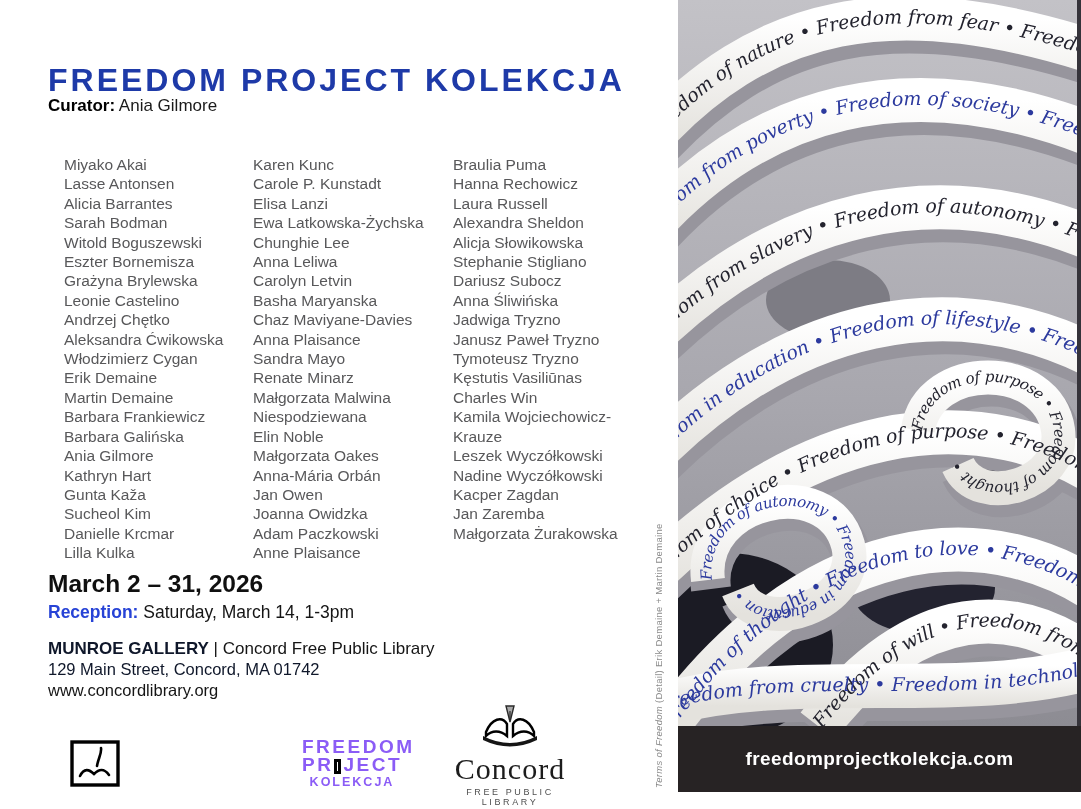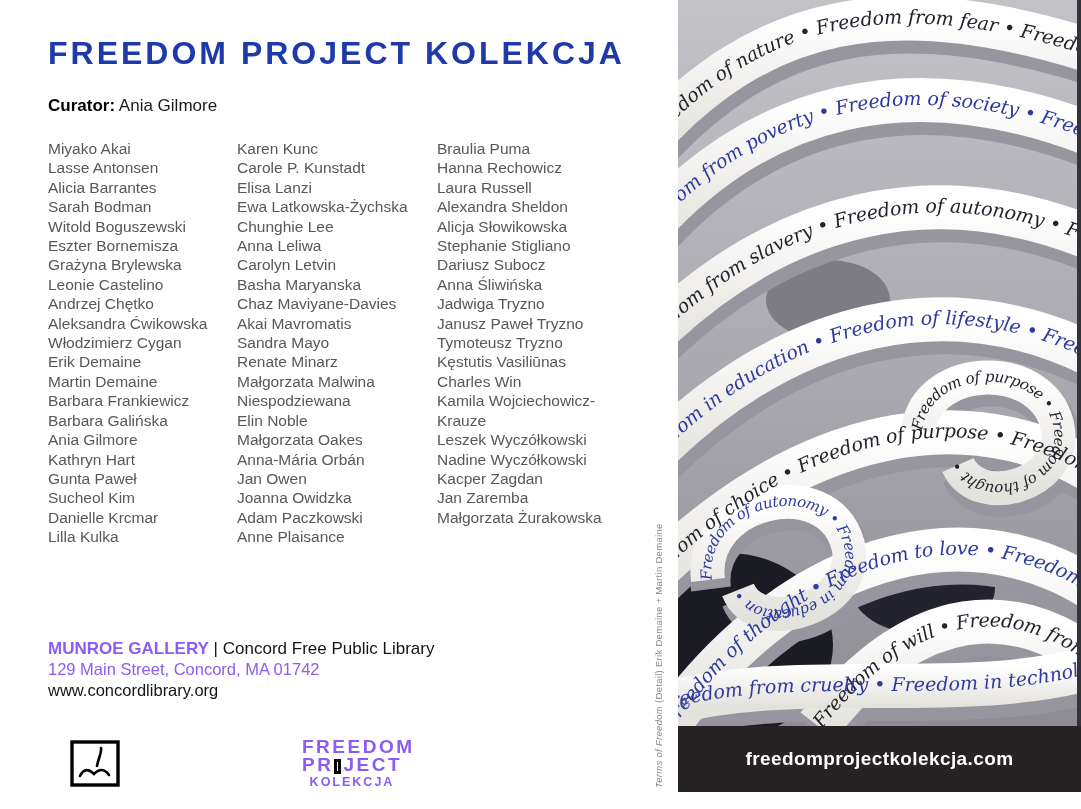--- a/index.html
+++ b/index.html
@@ -1,35 +1,35 @@
 <!DOCTYPE html>
 <html><head>
 <meta charset="utf-8">
 <style>
   html,body{margin:0;padding:0;background:#ffffff;}
   body{width:1081px;height:809px;overflow:hidden;position:relative;
        font-family:"Liberation Sans",sans-serif;-webkit-font-smoothing:antialiased;}
   .poster{position:absolute;inset:0;background:#ffffff;}
 
   
-  .title{position:absolute;left:48px;top:35px;margin:0;
+  .title{position:absolute;left:48px;top:62px;margin:0;
          font-size:32px;font-weight:800;letter-spacing:3px;color:#1e3aa8;white-space:nowrap;}
   .curator{position:absolute;left:48px;top:96px;margin:0;font-size:17px;color:#1a1a1a;}
   .curator .lbl{font-weight:bold;color:#000;}
 
-  ul.col{position:absolute;top:139px;margin:0;padding:0;list-style:none;
+  ul.col{position:absolute;top:139px;margin:16px;padding:0;list-style:none;
          font-size:15.5px;line-height:19.4px;color:#58585a;}
   #col1{left:48px;} #col2{left:237px;} #col3{left:437px;}
 
   .dates{position:absolute;left:48px;top:570px;margin:0;font-size:24.5px;font-weight:800;color:#101010;white-space:nowrap;}
   .reception{position:absolute;left:48px;top:602px;margin:0;font-size:17.5px;color:#151515;white-space:nowrap;}
   .reception .lbl{font-weight:bold;color:#2743d6;}
   .venue{position:absolute;left:48px;top:639px;margin:0;font-size:17px;color:#151515;white-space:nowrap;}
-  .venue .vname{font-weight:bold;color:#8b5cf6;}
-  .addr{position:absolute;left:48px;top:660px;margin:0;font-size:16.5px;color:#8b5cf6;}
+  .venue .vname{font-weight:bold;color:#0f172a;}
+  .addr{position:absolute;left:48px;top:660px;margin:0;font-size:16.5px;color:#0f172a;}
   .site{position:absolute;left:48px;top:681px;margin:0;font-size:16.5px;color:#151515;}
 
   
   .museum-icon{position:absolute;left:70px;top:740px;}
   .museum-text{position:absolute;left:133px;top:748px;font-size:13px;font-weight:800;
                letter-spacing:0.8px;line-height:13.5px;color:#000;}
   .fpk-logo{position:absolute;left:302px;top:738px;color:#8b5cf6;font-weight:700;width:100px;}
   .fpk-l1{font-size:19px;letter-spacing:2.5px;line-height:18px;}
   .fpk-l2{font-size:19px;letter-spacing:2.5px;line-height:18px;display:flex;align-items:flex-end;}
   .sq-o{display:inline-block;width:15px;height:9px;border:3.5px solid #000;margin:0 2px 0 1px;}
@@ -72,36 +72,36 @@
       <li>Leonie Castelino</li>
       <li>Andrzej Chętko</li>
       <li>Aleksandra Ćwikowska</li>
       <li>Włodzimierz Cygan</li>
       <li>Erik Demaine</li>
       <li>Martin Demaine</li>
       <li>Barbara Frankiewicz</li>
       <li>Barbara Galińska</li>
       <li>Ania Gilmore</li>
       <li>Kathryn Hart</li>
-      <li>Gunta Paweł</li>
+      <li>Gunta Kaža</li>
       <li>Sucheol Kim</li>
       <li>Danielle Krcmar</li>
       <li>Lilla Kulka</li>
     </ul>
   <ul class="col" id="col2">
       <li>Karen Kunc</li>
       <li>Carole P. Kunstadt</li>
       <li>Elisa Lanzi</li>
       <li>Ewa Latkowska-Żychska</li>
       <li>Chunghie Lee</li>
       <li>Anna Leliwa</li>
       <li>Carolyn Letvin</li>
       <li>Basha Maryanska</li>
       <li>Chaz Maviyane-Davies</li>
-      <li>Akai Mavromatis</li>
+      <li>Anna Plaisance</li>
       <li>Sandra Mayo</li>
       <li>Renate Minarz</li>
       <li>Małgorzata Malwina</li>
       <li>Niespodziewana</li>
       <li>Elin Noble</li>
       <li>Małgorzata Oakes</li>
       <li>Anna-Mária Orbán</li>
       <li>Jan Owen</li>
       <li>Joanna Owidzka</li>
       <li>Adam Paczkowski</li>
@@ -123,21 +123,24 @@
       <li>Charles Win</li>
       <li>Kamila Wojciechowicz-</li>
       <li>Krauze</li>
       <li>Leszek Wyczółkowski</li>
       <li>Nadine Wyczółkowski</li>
       <li>Kacper Zagdan</li>
       <li>Jan Zaremba</li>
       <li>Małgorzata Żurakowska</li>
     </ul>
 
-
+  <h2 class="dates">March 2 – 31, 2026</h2>
+
+  <p class="reception"><span class="lbl">Reception:</span>
+    <span>Saturday, March 14, 1-3pm</span></p>
 
   <p class="venue"><span class="vname">MUNROE GALLERY</span>
     <span>|</span>
     <span>Concord Free Public Library</span></p>
 
   <p class="addr">129 Main Street, Concord, MA 01742</p>
   <p class="site">www.concordlibrary.org</p>
 
   <div class="museum-icon">
     <svg width="50" height="47" viewBox="0 0 50 47">
@@ -150,20 +153,31 @@
   <div class="fpk-logo">
     <div class="fpk-l1">FREEDOM</div>
     <div class="fpk-l2">
         <span>PR</span>
         <span class="sq-o"></span>
         <span>JECT</span>
       </div>
     <div class="fpk-l3">KOLEKCJA</div>
   </div>
 
+  <div class="concord">
+    <svg width="62" height="44" viewBox="0 0 62 44">
+      <polygon points="27,1 35,1 31,17" fill="#a9a9a9" stroke="#2a2a2a" stroke-width="1.4"></polygon>
+      <line x1="31" y1="6" x2="31" y2="14" stroke="#2a2a2a" stroke-width="1.2"></line>
+      <path d="M 7 27 C 13 13 23 11 28 19 L 28 31 C 21 25 13 25 7 31 Z" fill="#fff" stroke="#000" stroke-width="2.4"></path>
+      <path d="M 55 27 C 49 13 39 11 34 19 L 34 31 C 41 25 49 25 55 31 Z" fill="#fff" stroke="#000" stroke-width="2.4"></path>
+      <path d="M 4 31 Q 31 45 58 31 L 58 35 Q 31 48 4 35 Z" fill="#151515"></path>
+    </svg>
+    <div class="word">Concord</div>
+    <div class="sub">FREE PUBLIC LIBRARY</div>
+  </div>
 
   <div class="photo">
     <svg width="403" height="726" viewBox="0 0 403 726">
       <defs>
         <linearGradient id="bgGrad" x1="0" y1="0" x2="0" y2="1">
           <stop offset="0" stop-color="#c3c2c7"></stop>
             <stop offset="0.55" stop-color="#a8a7ae"></stop>
             <stop offset="1" stop-color="#8d8c93"></stop>
         </linearGradient>
         <linearGradient id="ribbonGrad" x1="0" y1="0" x2="0" y2="1">

